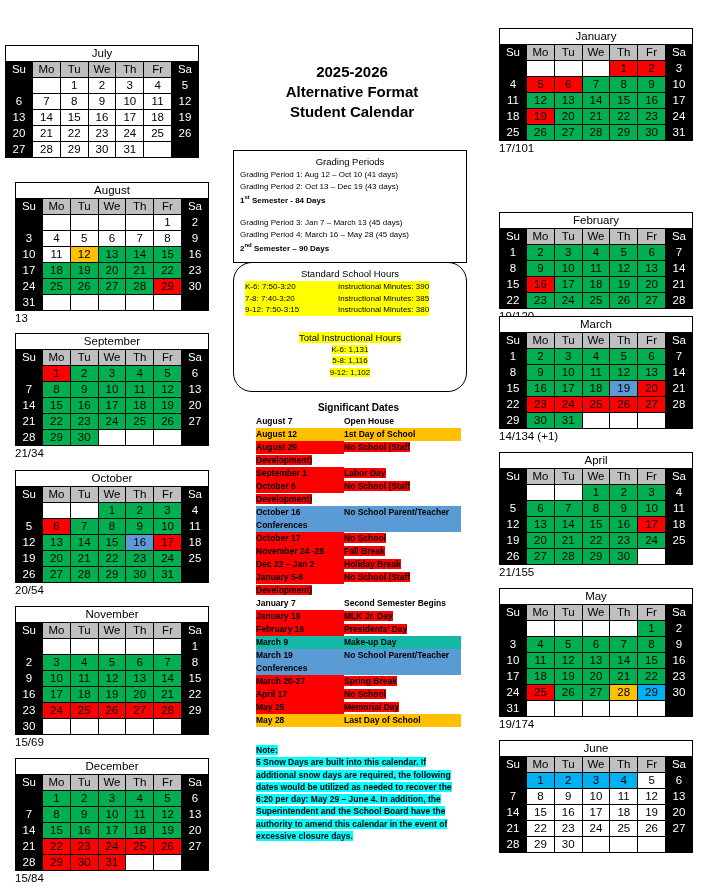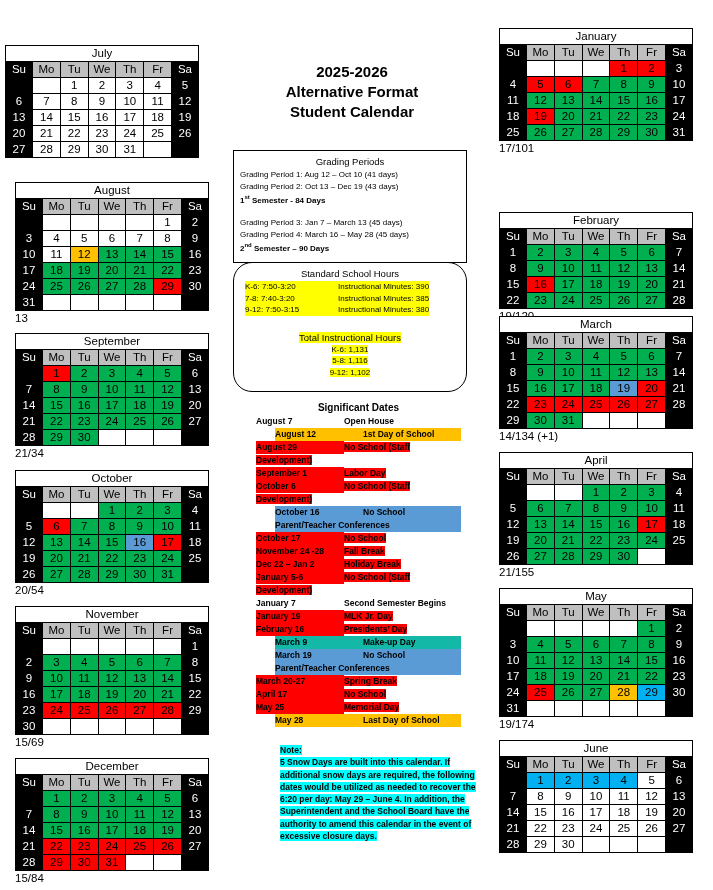--- a/index.html
+++ b/index.html
@@ -34,22 +34,22 @@
   #hours .tot div{line-height:11.5px;}
   #hours .tot .th{font-size:9.5px;line-height:13px;}
   #sig{position:absolute;left:256px;top:402px;width:205px;font-size:8.5px;font-weight:bold;}
   #sig .h{text-align:center;font-size:10px;margin-bottom:2px;}
   .ev{line-height:13px;}
   .ev .dw{display:inline-block;width:88px;}
   .bg-o{background:#ffc000;}
   .bg-r{background:#ff0000;}
   .bg-g{background:#14b8a6;}
   .bg-b{background:#5b9bd5;}
-  .full{display:block;margin-left:19px;}
-  #note{position:absolute;left:256px;top:744px;width:210px;font-size:8.5px;font-weight:bold;line-height:12.3px;margin-left:24px;}
+  .full{display:block;}
+  #note{position:absolute;left:256px;top:744px;width:210px;font-size:8.5px;font-weight:bold;line-height:12.3px;}
   #note span{background:#00ffff;}
 </style>
 </head>
 <body>
 
 <div id="title">
   <div>2025-2026</div>
   <div>Alternative Format</div>
   <div>Student Calendar</div>
 </div>

